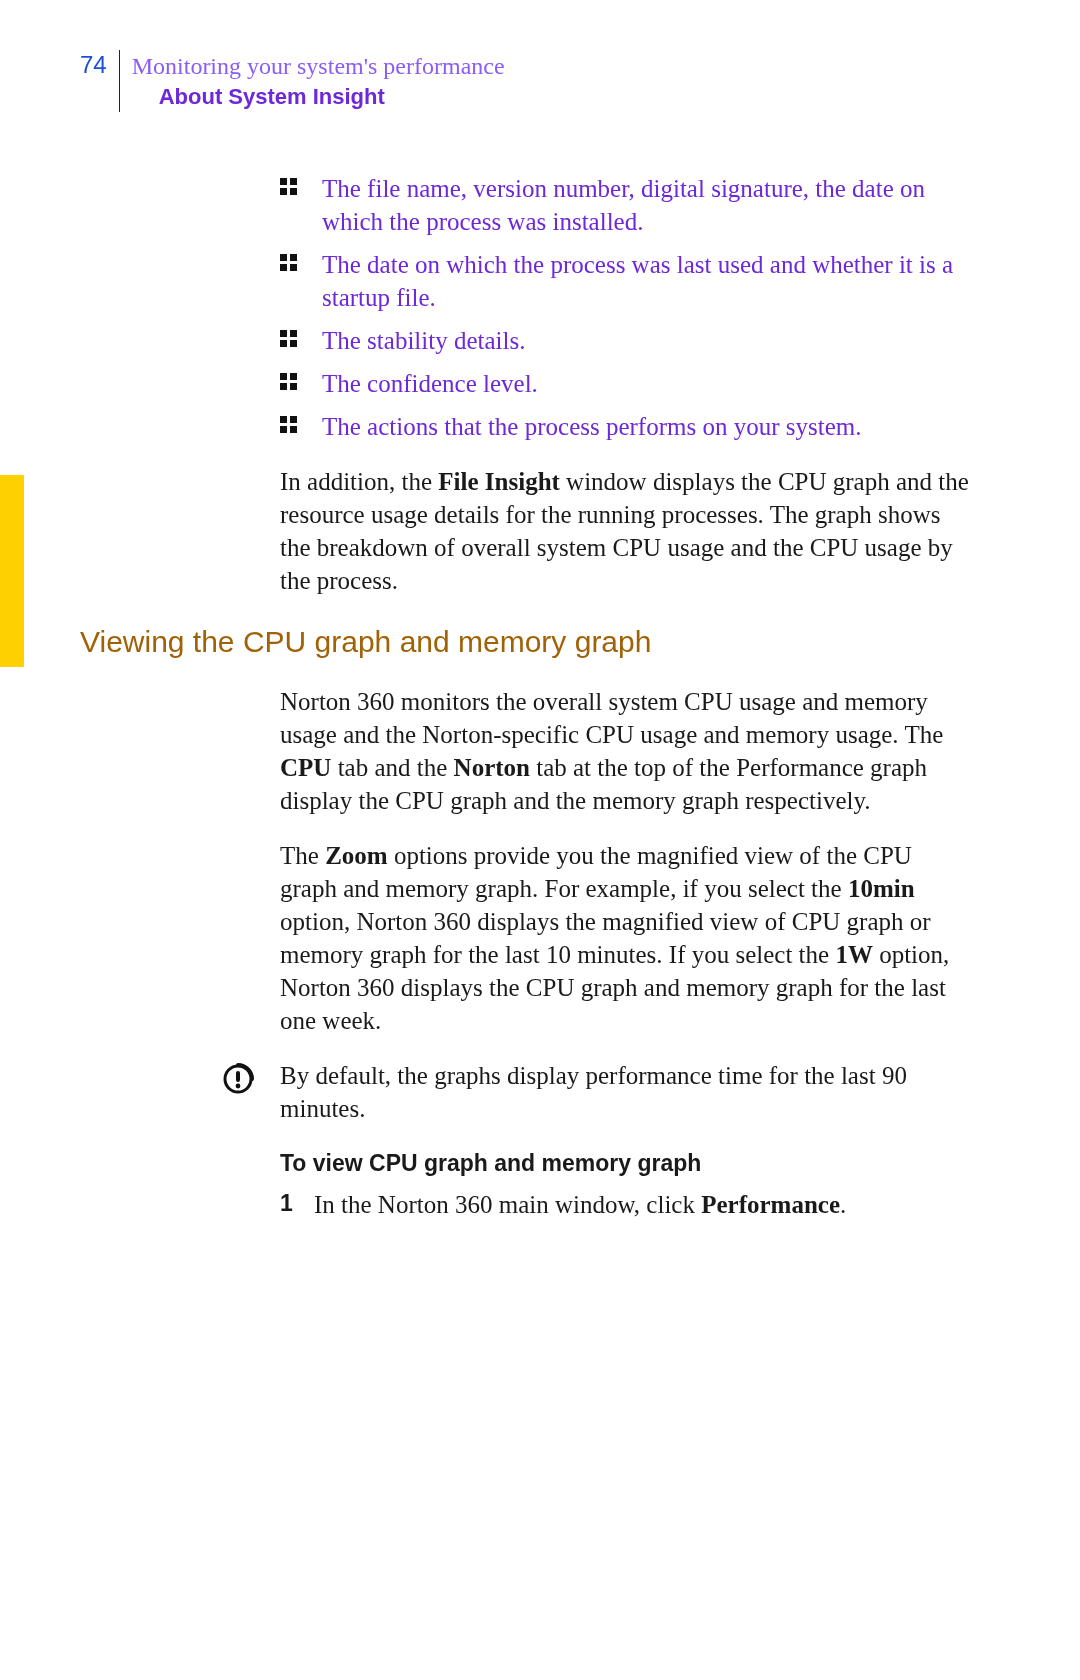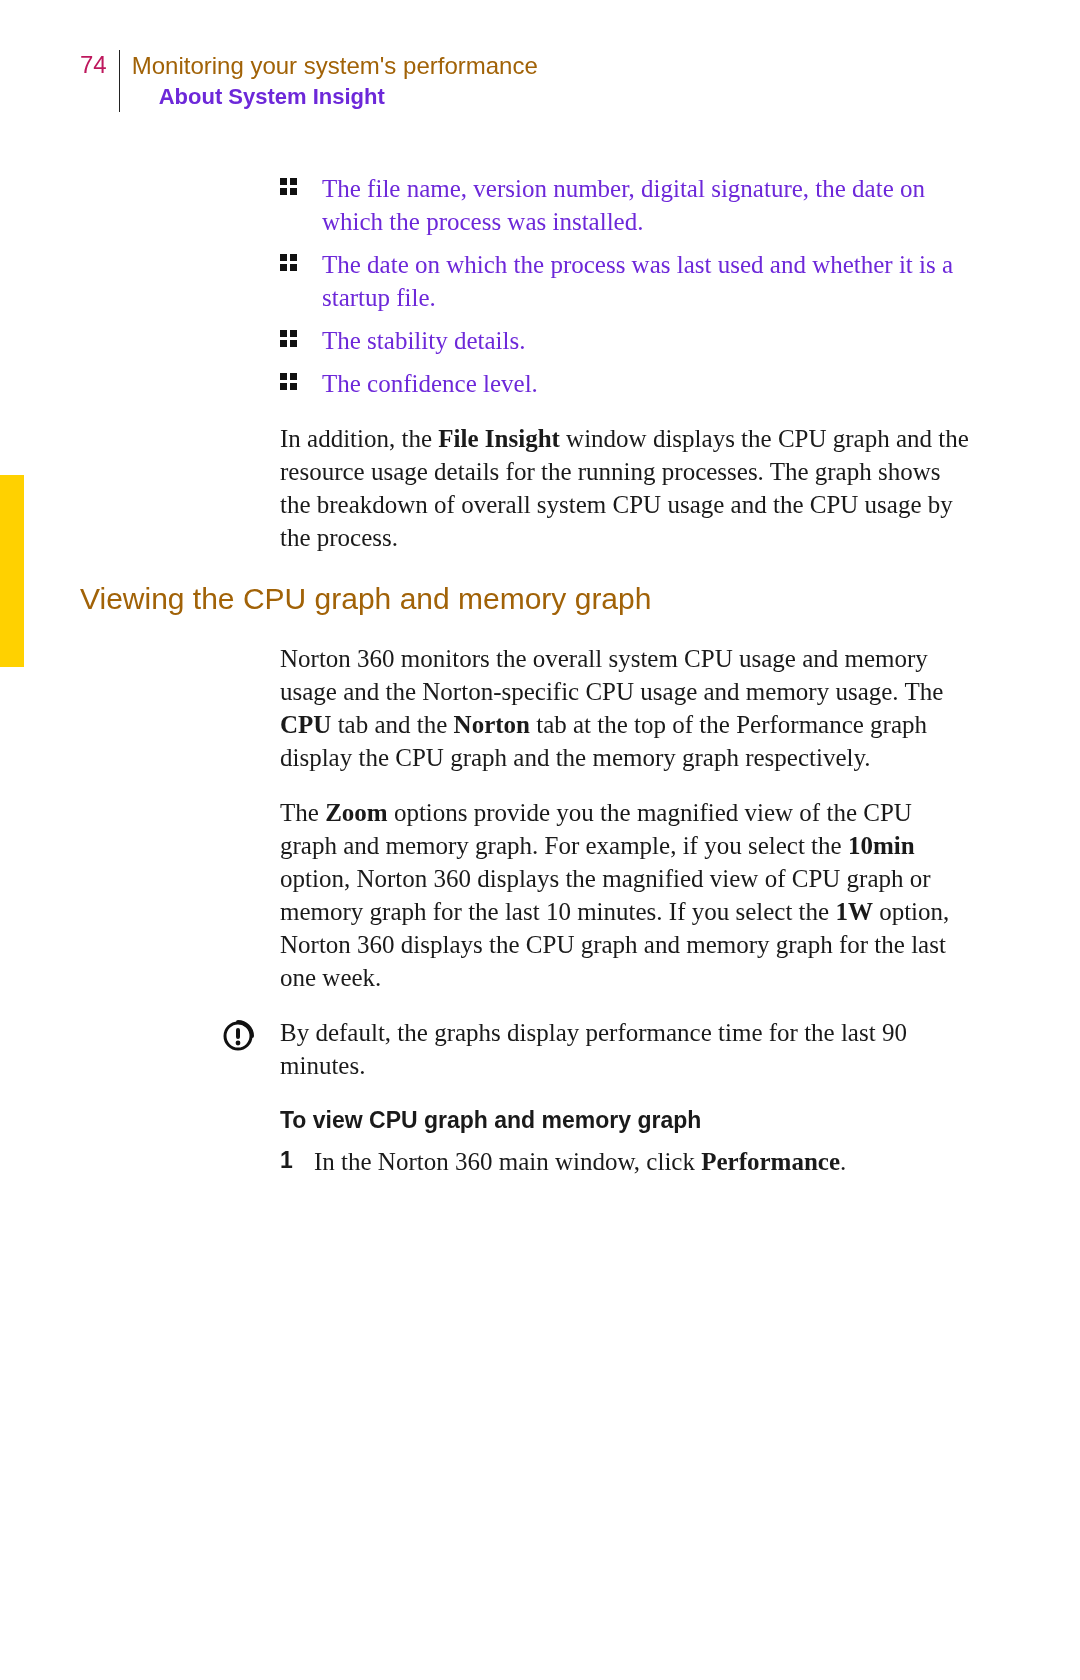--- a/index.html
+++ b/index.html
@@ -18,34 +18,35 @@
     position: relative;
   }
   .header {
     display: flex;
     align-items: flex-start;
     margin-bottom: 60px;
   }
   .page-num {
     font-family: 'Segoe UI', 'Helvetica Neue', Arial, sans-serif;
     font-size: 24px;
-    color: #be185d;
+    color: #1d4ed8;
     padding-right: 12px;
     line-height: 1.25;
   }
   .header-titles {
     border-left: 1.5px solid #222;
     padding-left: 12px;
     font-family: 'Segoe UI', 'Helvetica Neue', Arial, sans-serif;
     line-height: 1.35;
   }
   .header-chapter {
     font-size: 24px;
-    color: #a16207;
+    color: #8b5cf6;
     font-weight: 400;
+    font-family: Liberation Serif, serif;
   }
   .header-section {
     font-size: 22px;
     color: #6d28d9;
     font-weight: 700;
     margin-left: 27px;
   }
   .yellow-tab {
     position: absolute;
     left: 0;
@@ -186,20 +187,31 @@
       <li>
         <span class="bullet-icon">
           <svg width="17" height="17" viewBox="0 0 17 17">
               <rect x="0" y="0" width="7" height="7" fill="#111"></rect>
               <rect x="10" y="0" width="7" height="7" fill="#111"></rect>
               <rect x="0" y="10" width="7" height="7" fill="#111"></rect>
               <rect x="10" y="10" width="7" height="7" fill="#111"></rect>
             </svg>
         </span>
         <span>The confidence level.</span>
+      </li>
+      <li>
+        <span class="bullet-icon">
+          <svg width="17" height="17" viewBox="0 0 17 17">
+              <rect x="0" y="0" width="7" height="7" fill="#111"></rect>
+              <rect x="10" y="0" width="7" height="7" fill="#111"></rect>
+              <rect x="0" y="10" width="7" height="7" fill="#111"></rect>
+              <rect x="10" y="10" width="7" height="7" fill="#111"></rect>
+            </svg>
+        </span>
+        <span>The actions that the process performs on your system.</span>
       </li>
     </ul>
 
     <p class="body">
       <span>In addition, the </span><span class="bold">File Insight</span><span> window displays the CPU graph and the resource usage details for the running processes. The graph shows the breakdown of overall system CPU usage and the CPU usage by the process.</span>
     </p>
 
     <h2 class="section-title">Viewing the CPU graph and memory graph</h2>
 
     <p class="body">

